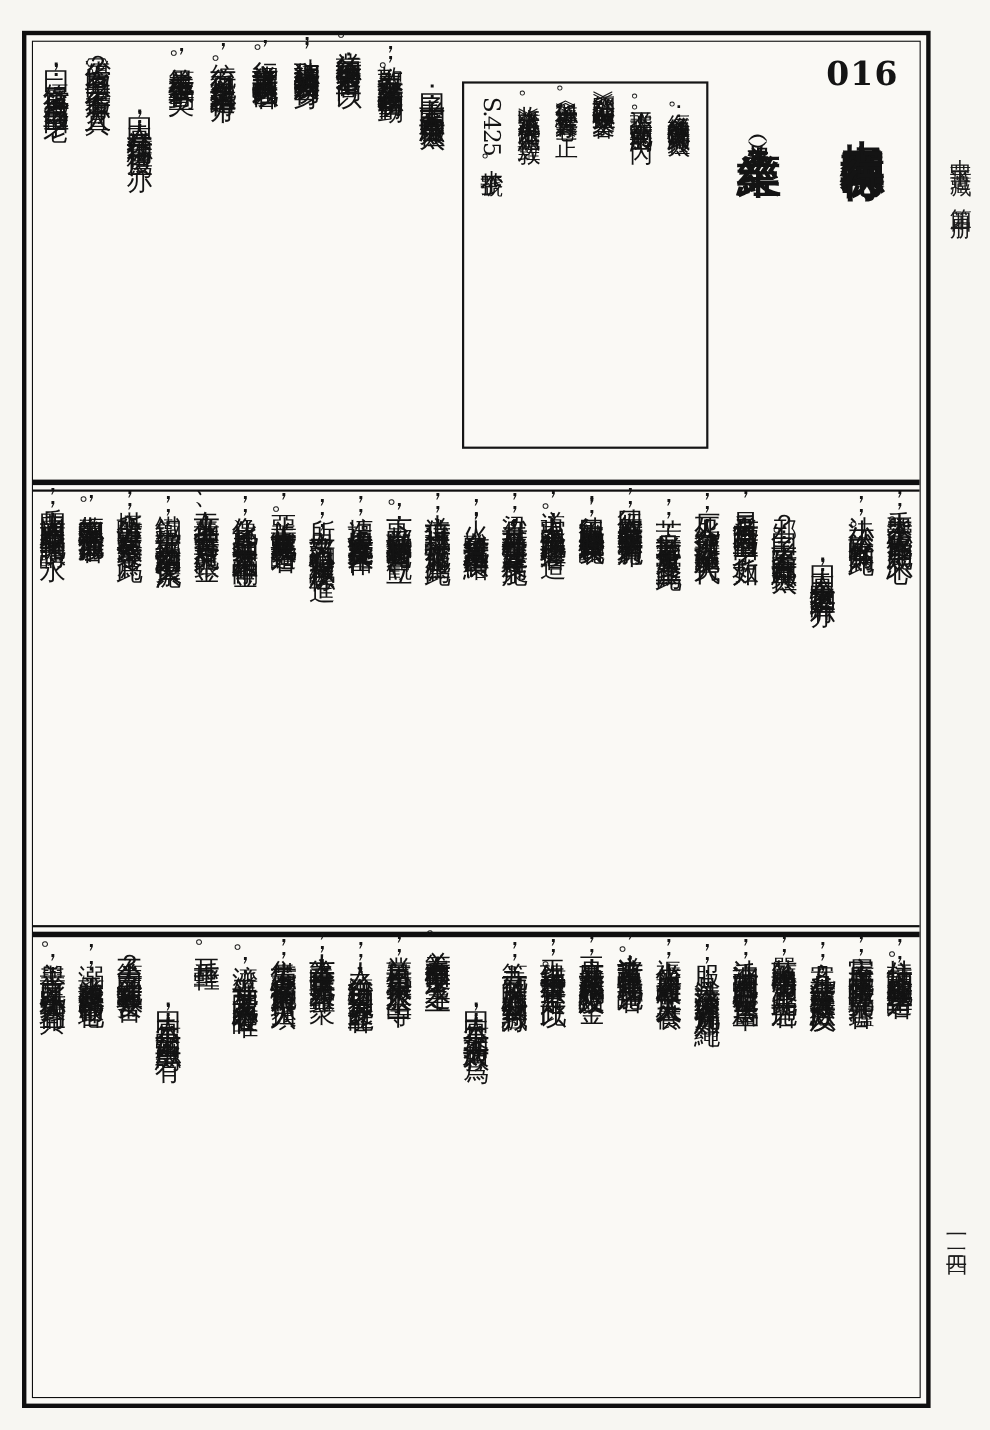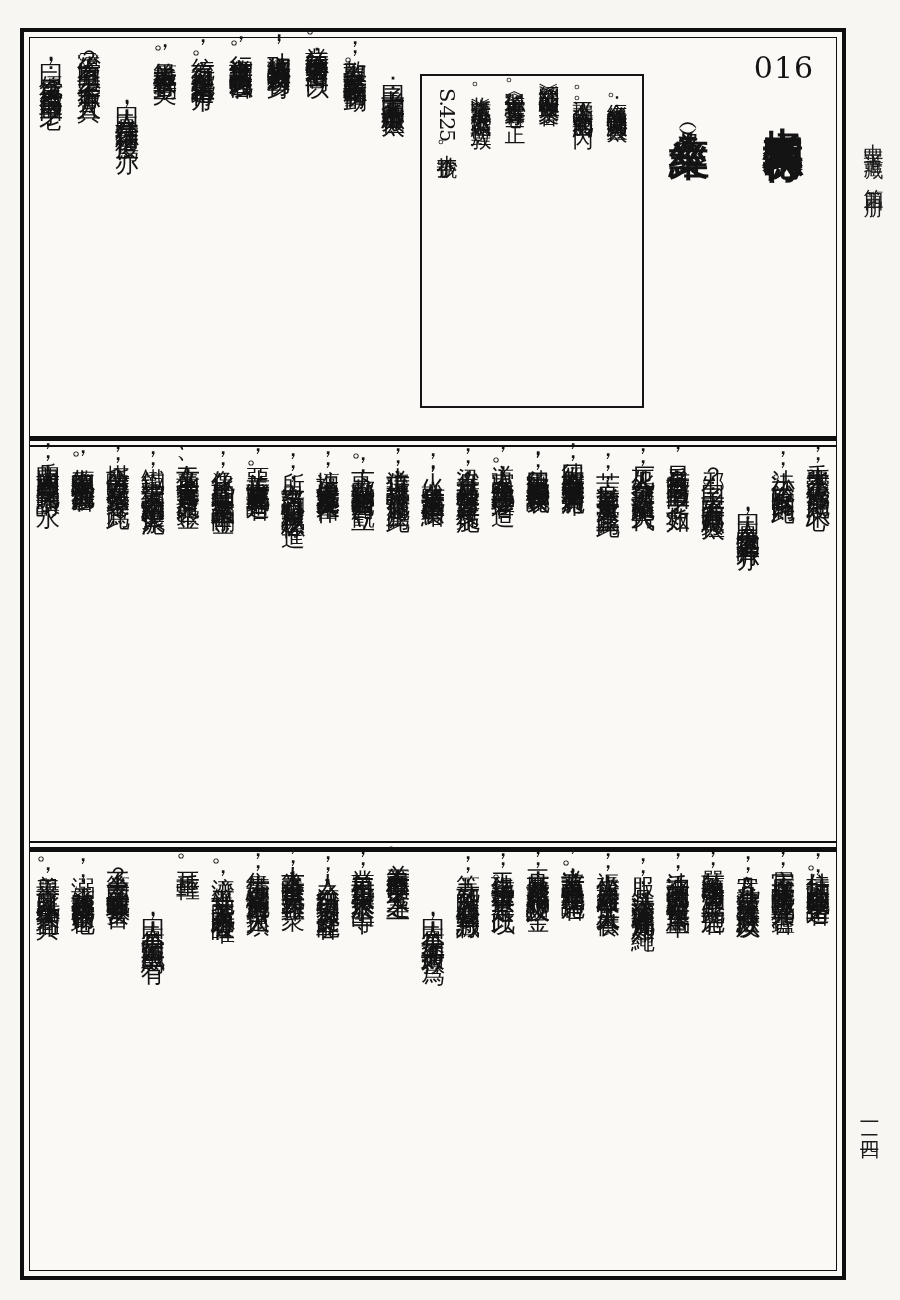--- a/index.html
+++ b/index.html
@@ -57,21 +57,21 @@
   }
   .band2 .cols, .band3 .cols { padding: 6px 0 0 0; }
   .band2 .vcol, .band3 .vcol { line-height: 35px; }
   .band1-text { flex: 1; min-width: 0; }
   .band1-text .cols .vcol { line-height: 38px; }
   .indent2 { padding-top: 48px; }
 
   
   .title-area { flex: none; width: 190px; display: flex; flex-direction: row-reverse; }
   .title-col-a { width: 100px; display: flex; flex-direction: column; align-items: center; }
-  .serial-number { font-size: 30px; font-weight: normal; letter-spacing: 1px; margin: 4px 0 10px 0; }
+  .serial-number { font-size: 30px; font-weight: bold; letter-spacing: 1px; margin: 4px 0 10px 0; }
   .title-big {
     writing-mode: vertical-rl;
     font-size: 40px; font-weight: bold; letter-spacing: 2.5px;
     white-space: nowrap;
   }
   .title-col-b { width: 88px; padding-top: 62px; display: flex; justify-content: center; }
   .edition-note { font-size: 19px; font-weight: bold; letter-spacing: 0px; margin-top: 4px; }
 
   
   .colophon-box {

